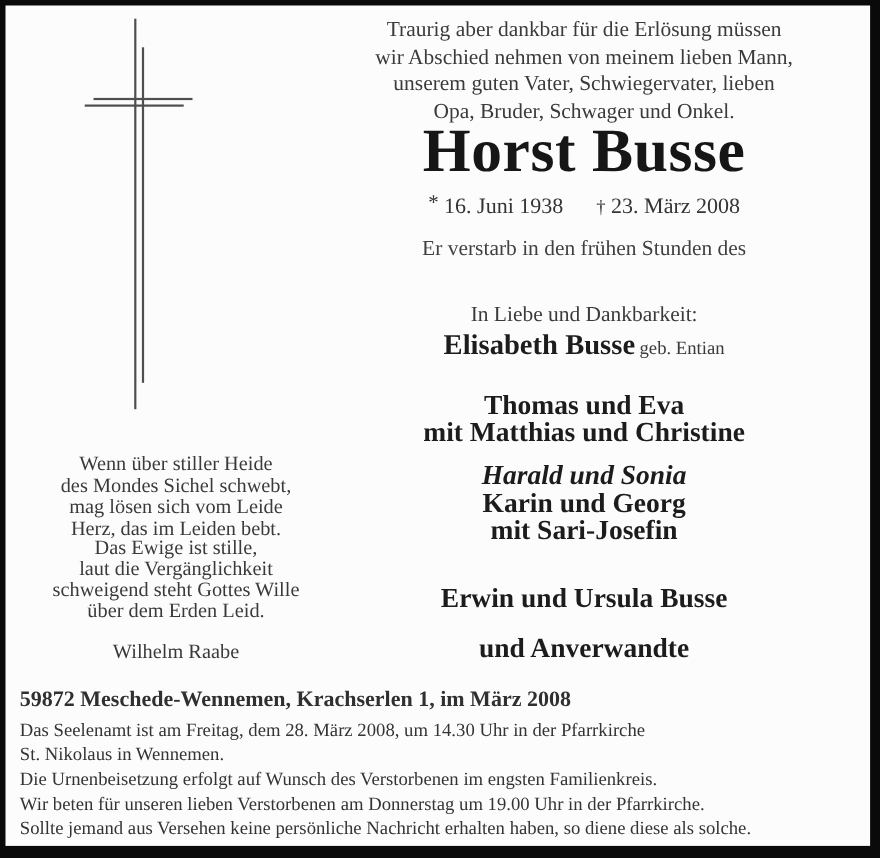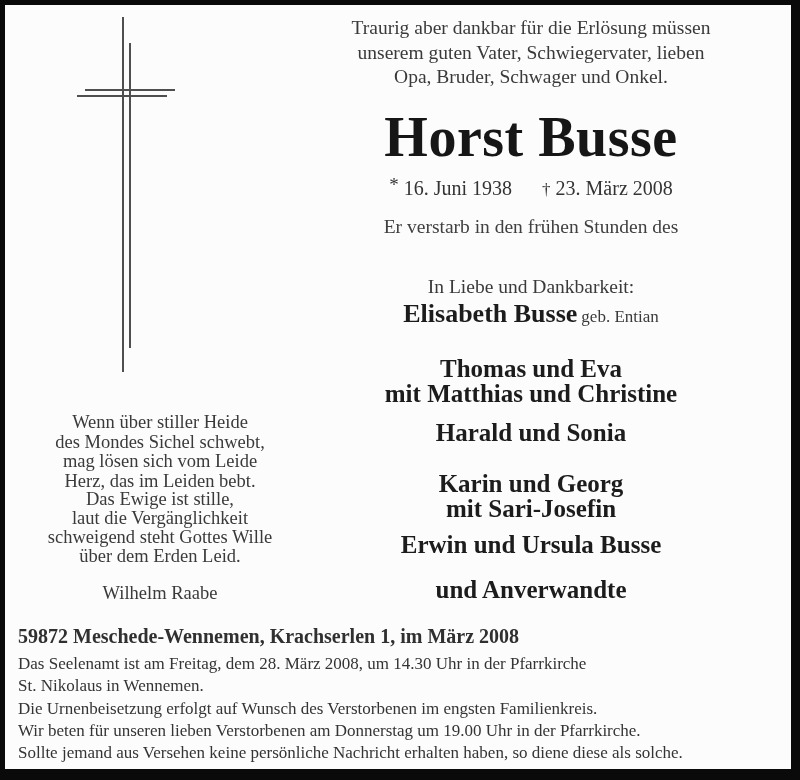--- a/index.html
+++ b/index.html
@@ -40,22 +40,22 @@
     justify-content:center;gap:30px;color:#343434;}
   .dates .sym{font-size:17px;}
   .dates .star{position:relative;top:-4px;font-size:19px;}
   .died{top:215px;font-size:19.5px;line-height:24.5px;color:#404040;}
   .tribute{top:275px;font-size:19.5px;line-height:24px;color:#3a3a3a;}
   .widow{top:299px;line-height:30px;color:#1c1c1c;}
   .widow .wname{font-size:26px;font-weight:bold;}
   .widow .maiden{font-size:17px;font-weight:normal;color:#3a3a3a;}
   .fam{font-size:25px;font-weight:bold;line-height:24.5px;color:#1c1c1c;}
   .fam.g1{top:357px;}
-  .fam.g2{top:421px;}
-  .fam.g3{top:472px;}
+  .fam.g2{top:421px;font-style:italic;}
+  .fam.g3{top:446px;}
   .fam.g4{top:533px;}
   .fam.g5{top:578px;}
 
   
   .poem{position:absolute;left:15px;top:0;width:290px;text-align:center;
     font-size:18.5px;color:#3a3a3a;}
   .poem .stanza{position:absolute;left:0;width:100%;line-height:19.6px;}
   .poem .s1{top:413px;}
   .poem .s2{top:490px;line-height:19px;}
   .poem .author{position:absolute;left:0;width:100%;top:583px;line-height:20px;}
@@ -96,20 +96,21 @@
       <div>schweigend steht Gottes Wille</div>
       <div>über dem Erden Leid.</div>
     </div>
     <div class="author">Wilhelm Raabe</div>
   </div>
 
   <div class="rc">
 
     <div class="intro">
       <div>Traurig aber dankbar für die Erlösung müssen</div>
+      <div>wir Abschied nehmen von meinem lieben Mann,</div>
       <div>unserem guten Vater, Schwiegervater, lieben</div>
       <div>Opa, Bruder, Schwager und Onkel.</div>
     </div>
 
     <div class="deceased-name">Horst Busse</div>
 
     <div class="dates">
       <span><span class="sym star">*</span> <span>16. Juni 1938</span></span>
       <span><span class="sym">†</span> <span>23. März 2008</span></span>
     </div>

